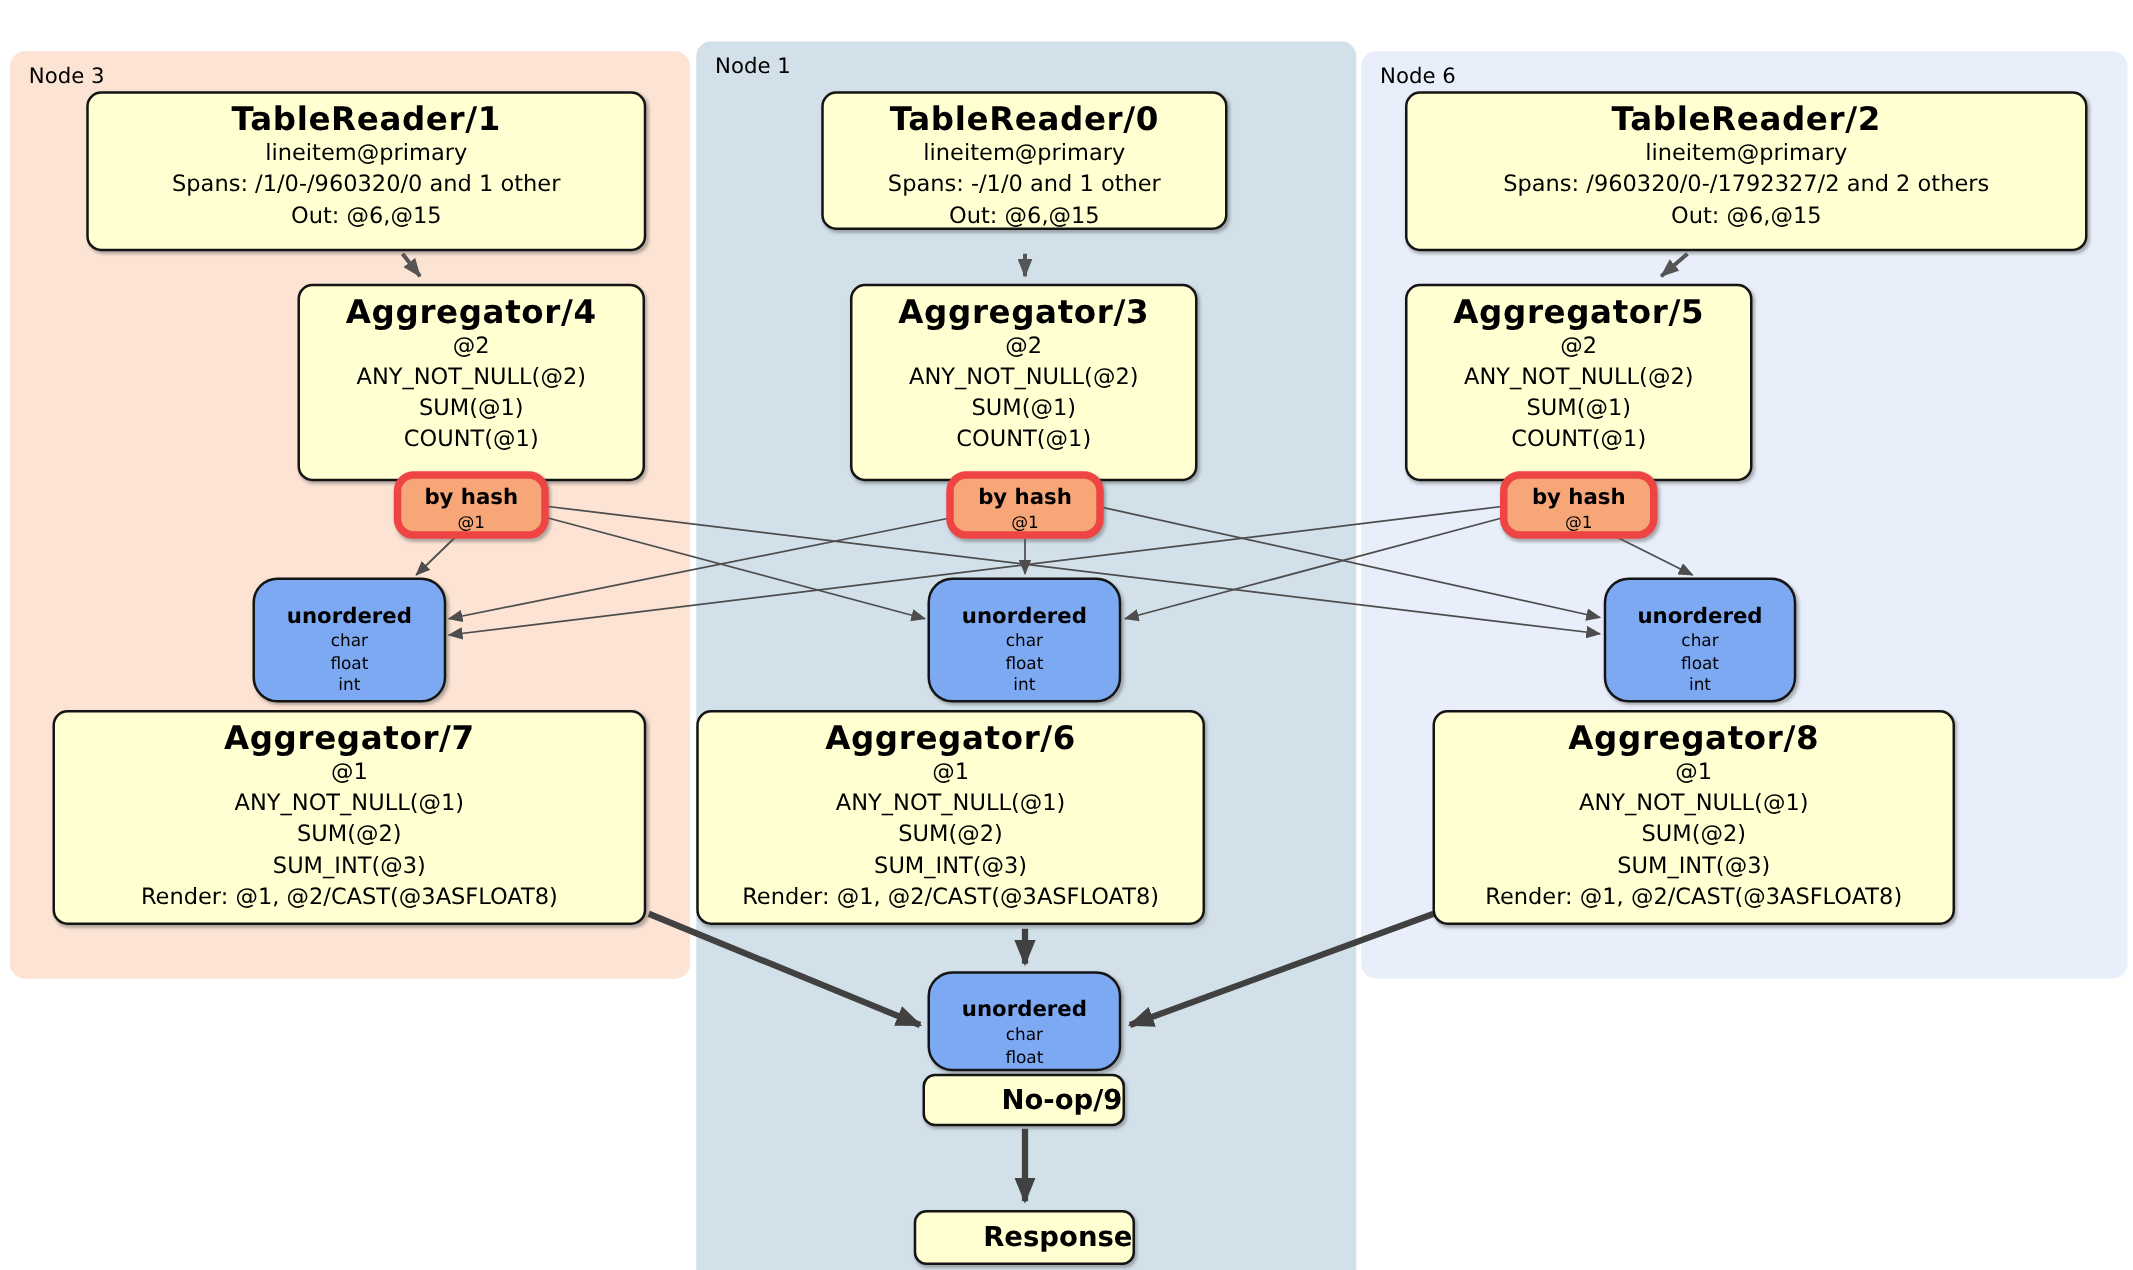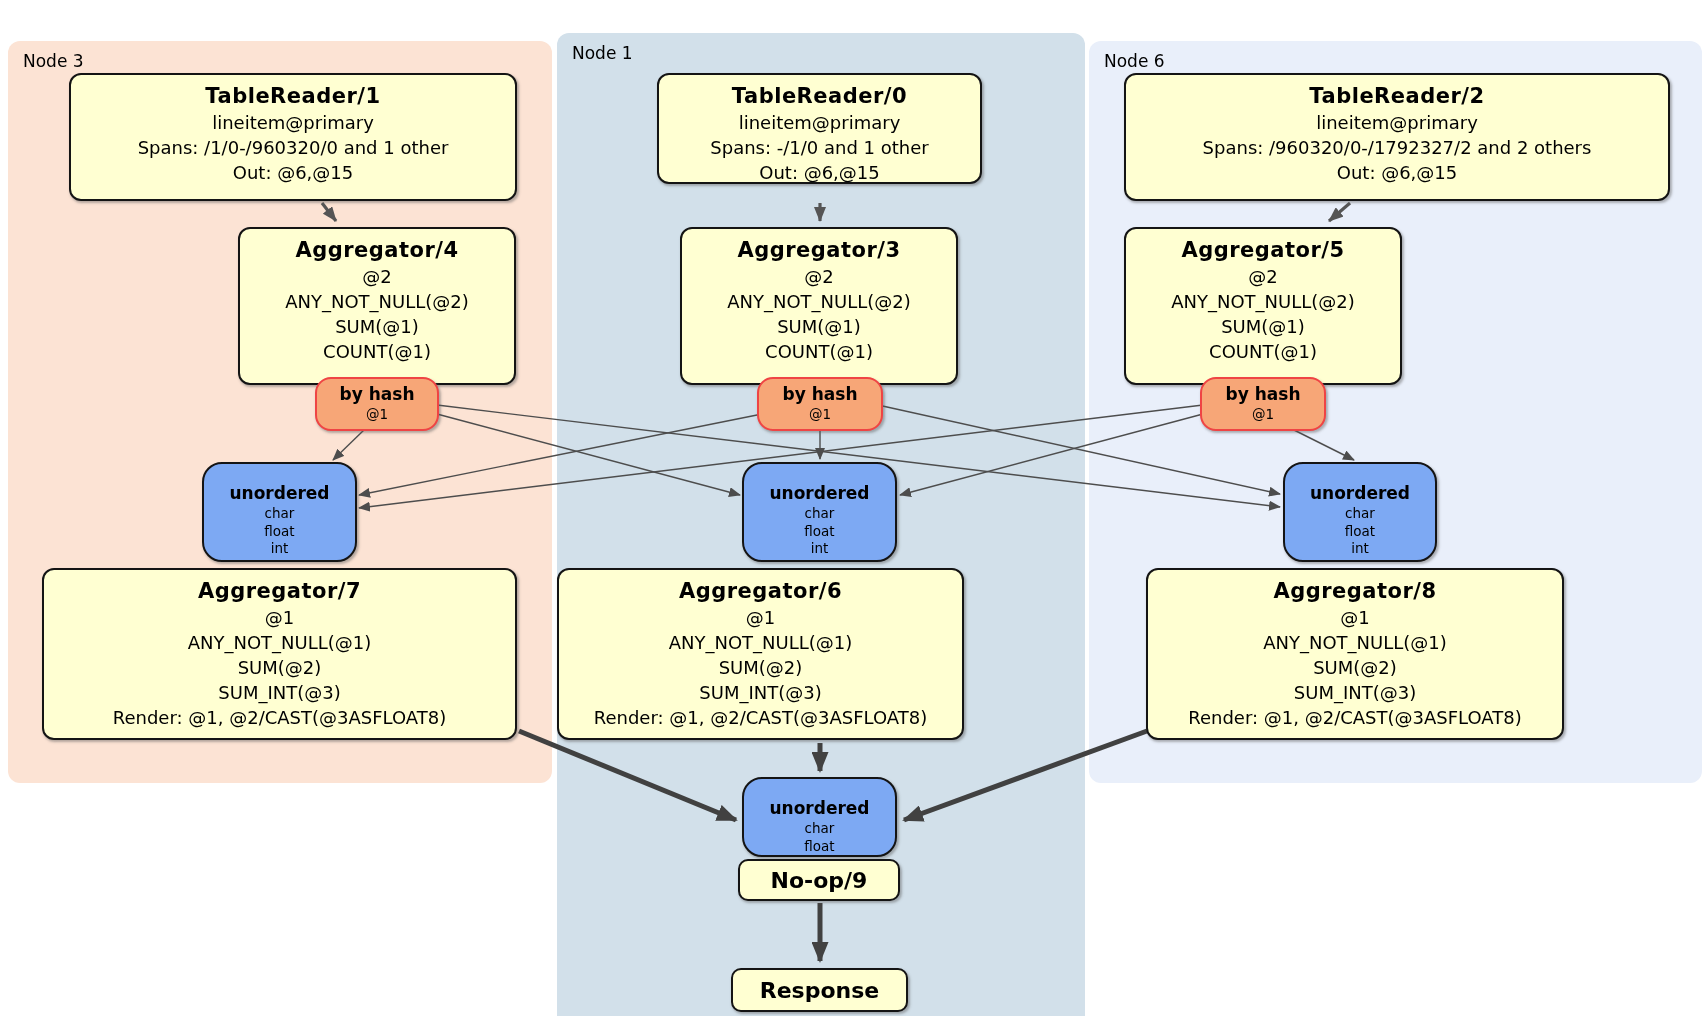--- a/index.html
+++ b/index.html
@@ -12,42 +12,42 @@
   }
   .panel{position:absolute;border-radius:12px;z-index:0;}
   .panel-label{position:absolute;top:9px;left:15px;font-size:17px;line-height:22px;color:#000;}
   .edges{position:absolute;left:0;top:0;z-index:1;pointer-events:none;}
   .opbox{
     position:absolute;z-index:2;box-sizing:border-box;
     background:#ffffd2;border:2px solid #141414;border-radius:12px;
     text-align:center;padding-top:7px;
     box-shadow:1.5px 2px 2.5px rgba(90,90,90,0.45);
   }
-  .btitle{font-weight:bold;font-size:21px;line-height:28px;letter-spacing:.5px;}
+  .btitle{font-weight:bold;font-size:26px;line-height:28px;letter-spacing:.5px;}
   .bline{font-size:18px;line-height:25px;white-space:nowrap;}
   .router{
     position:absolute;z-index:3;box-sizing:border-box;
-    background:#f7a677;border:2px solid #ef4444;border-radius:16px;
+    background:#f7a677;border:6px solid #ef4444;border-radius:16px;
     text-align:center;padding-top:4px;
     box-shadow:1.5px 2px 2.5px rgba(90,90,90,0.45);
   }
   .rtitle{font-weight:bold;font-size:17px;line-height:23px;}
   .rline{font-size:13.5px;line-height:17px;}
   .sync{
     position:absolute;z-index:2;box-sizing:border-box;
     background:#7da9f3;border:2px solid #141414;border-radius:20px;
     text-align:center;padding-top:18px;
     box-shadow:1.5px 2px 2.5px rgba(90,90,90,0.45);
   }
   .stitle{font-weight:bold;font-size:17px;line-height:23px;}
   .sline{font-size:13.5px;line-height:17.5px;}
   .tbox{
     position:absolute;z-index:2;box-sizing:border-box;
     background:#ffffd2;border:2px solid #141414;border-radius:10px;
-    display:flex;align-items:center;justify-content:center;
+    display:flex;align-items:center;justify-content:flex-end;
     font-weight:bold;font-size:22px;
     box-shadow:1.5px 2px 2.5px rgba(90,90,90,0.45);
   }
 </style>
 </head>
 <body>
 
 <div class="stage">
 
   <div class="panel" style="left:8px;top:8px;width:544px;height:742px;background:#fce3d4;">

